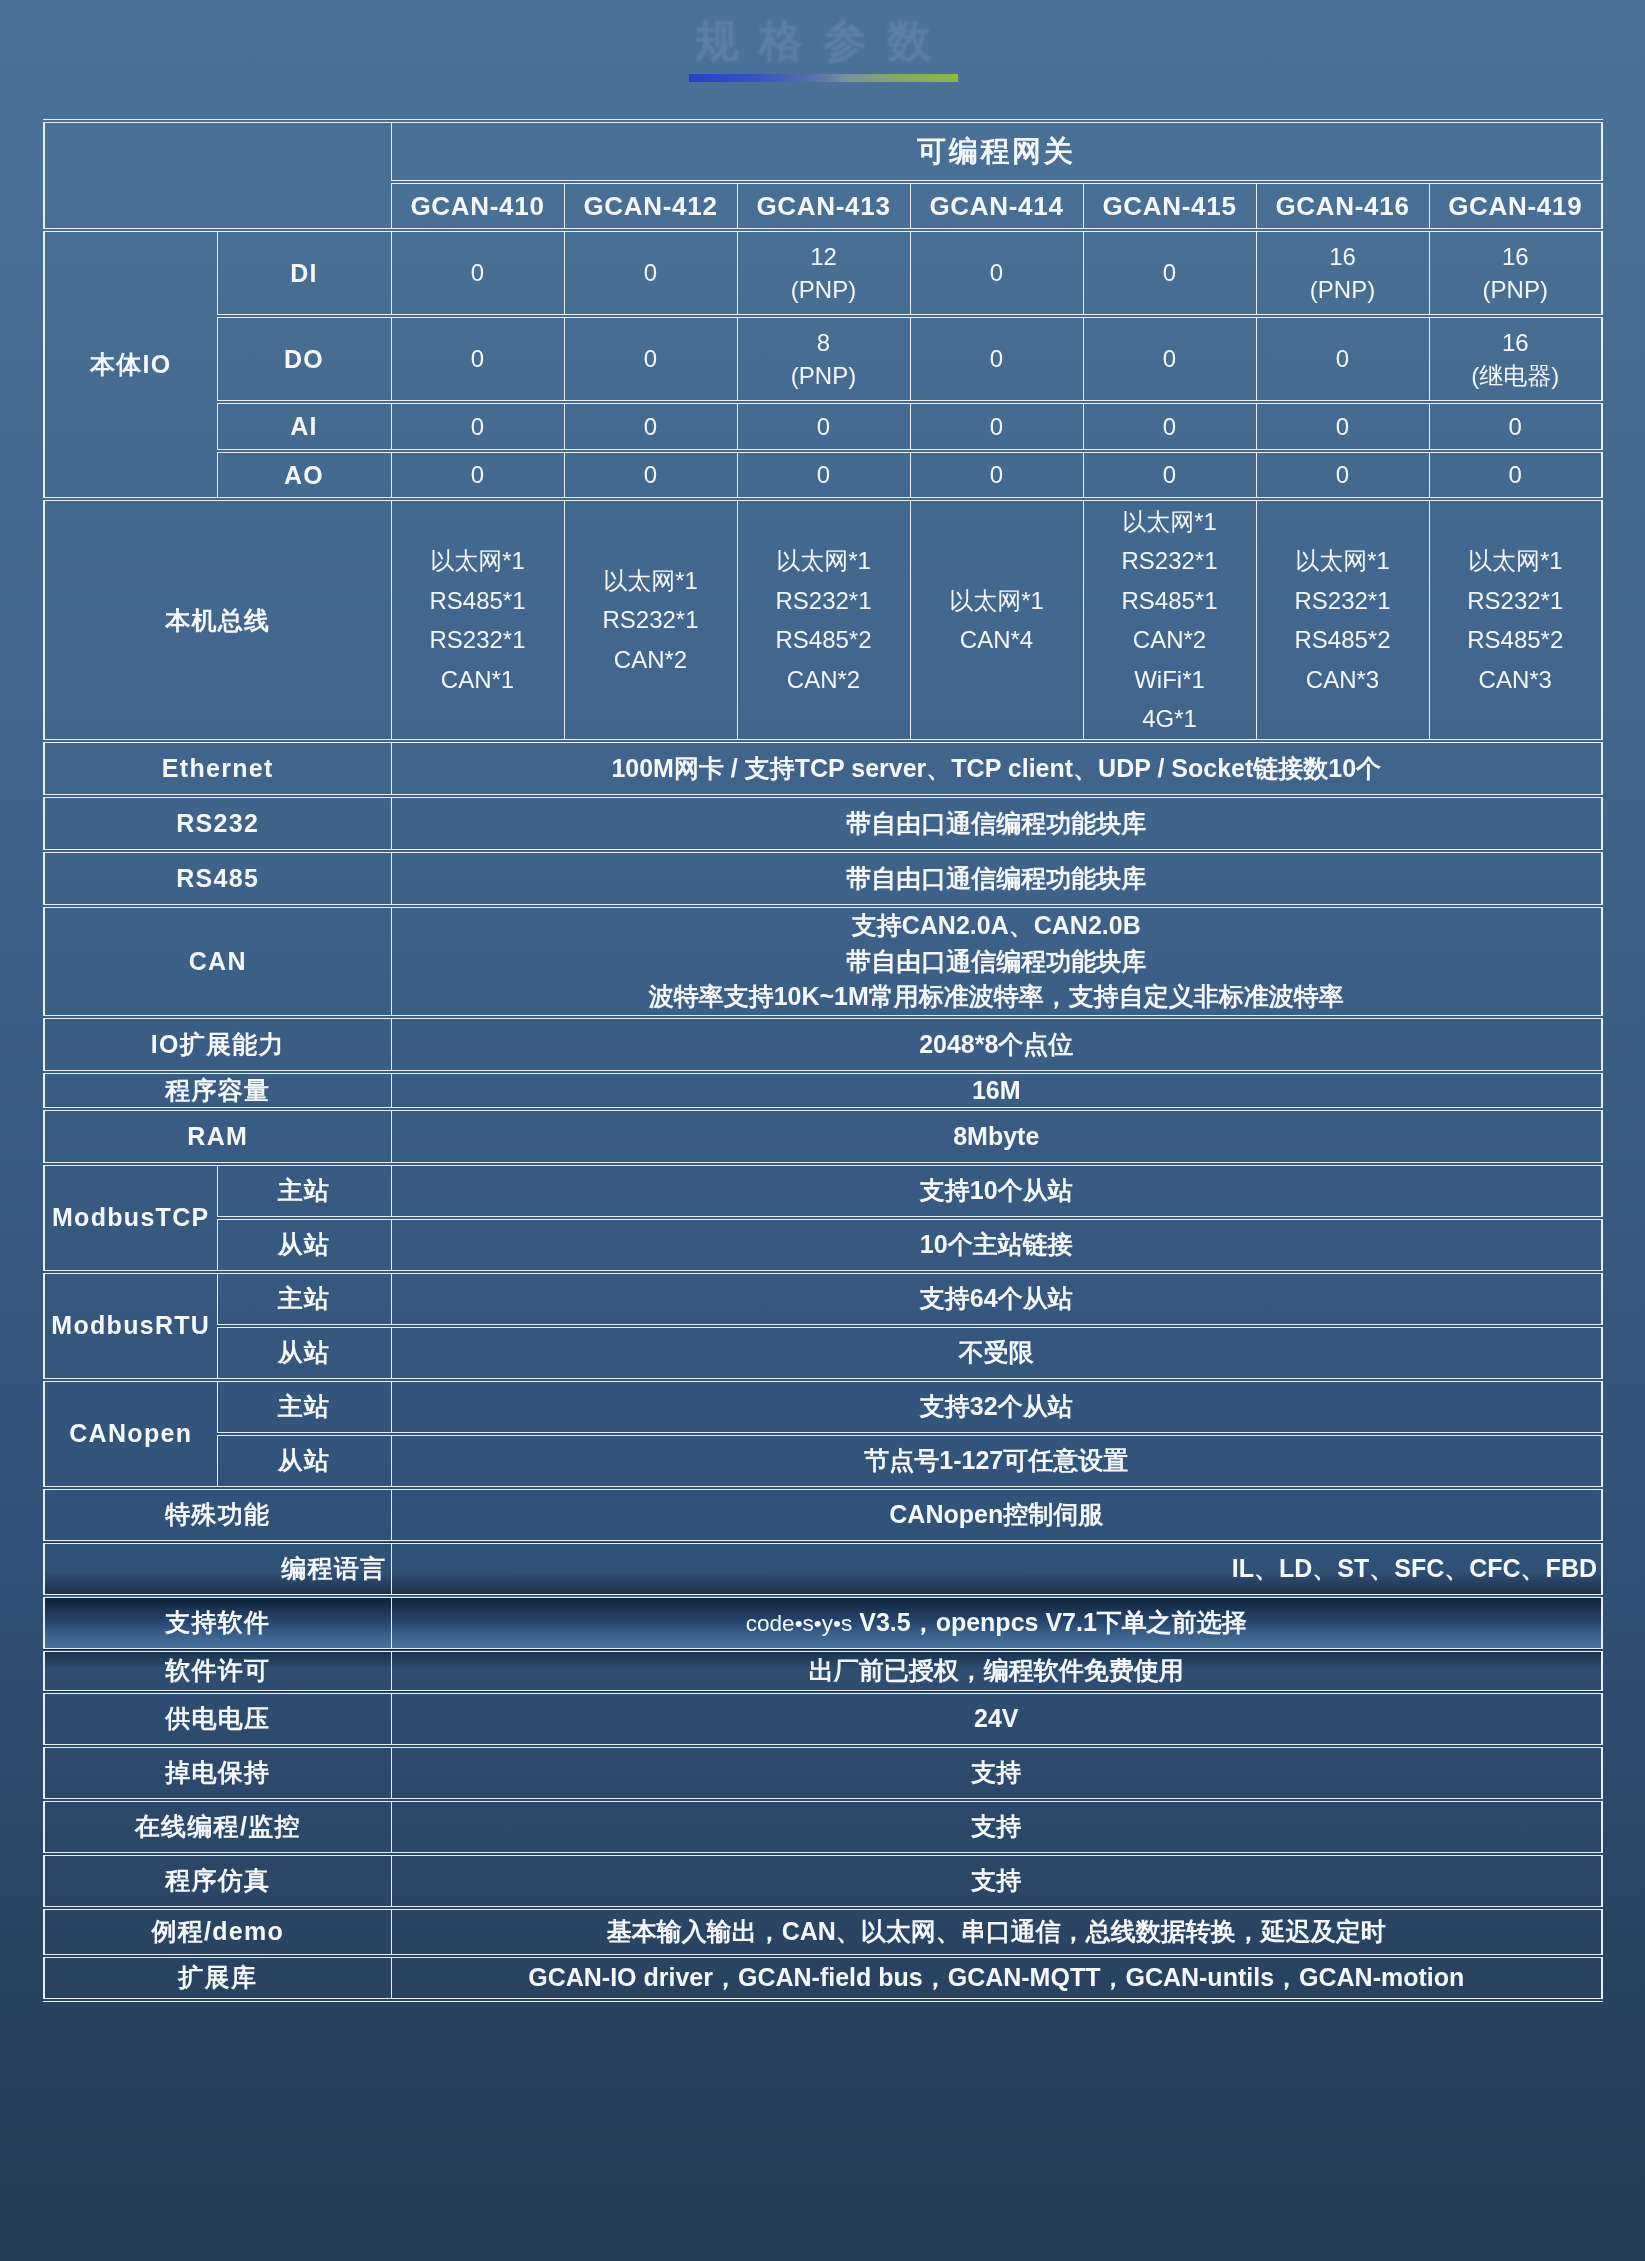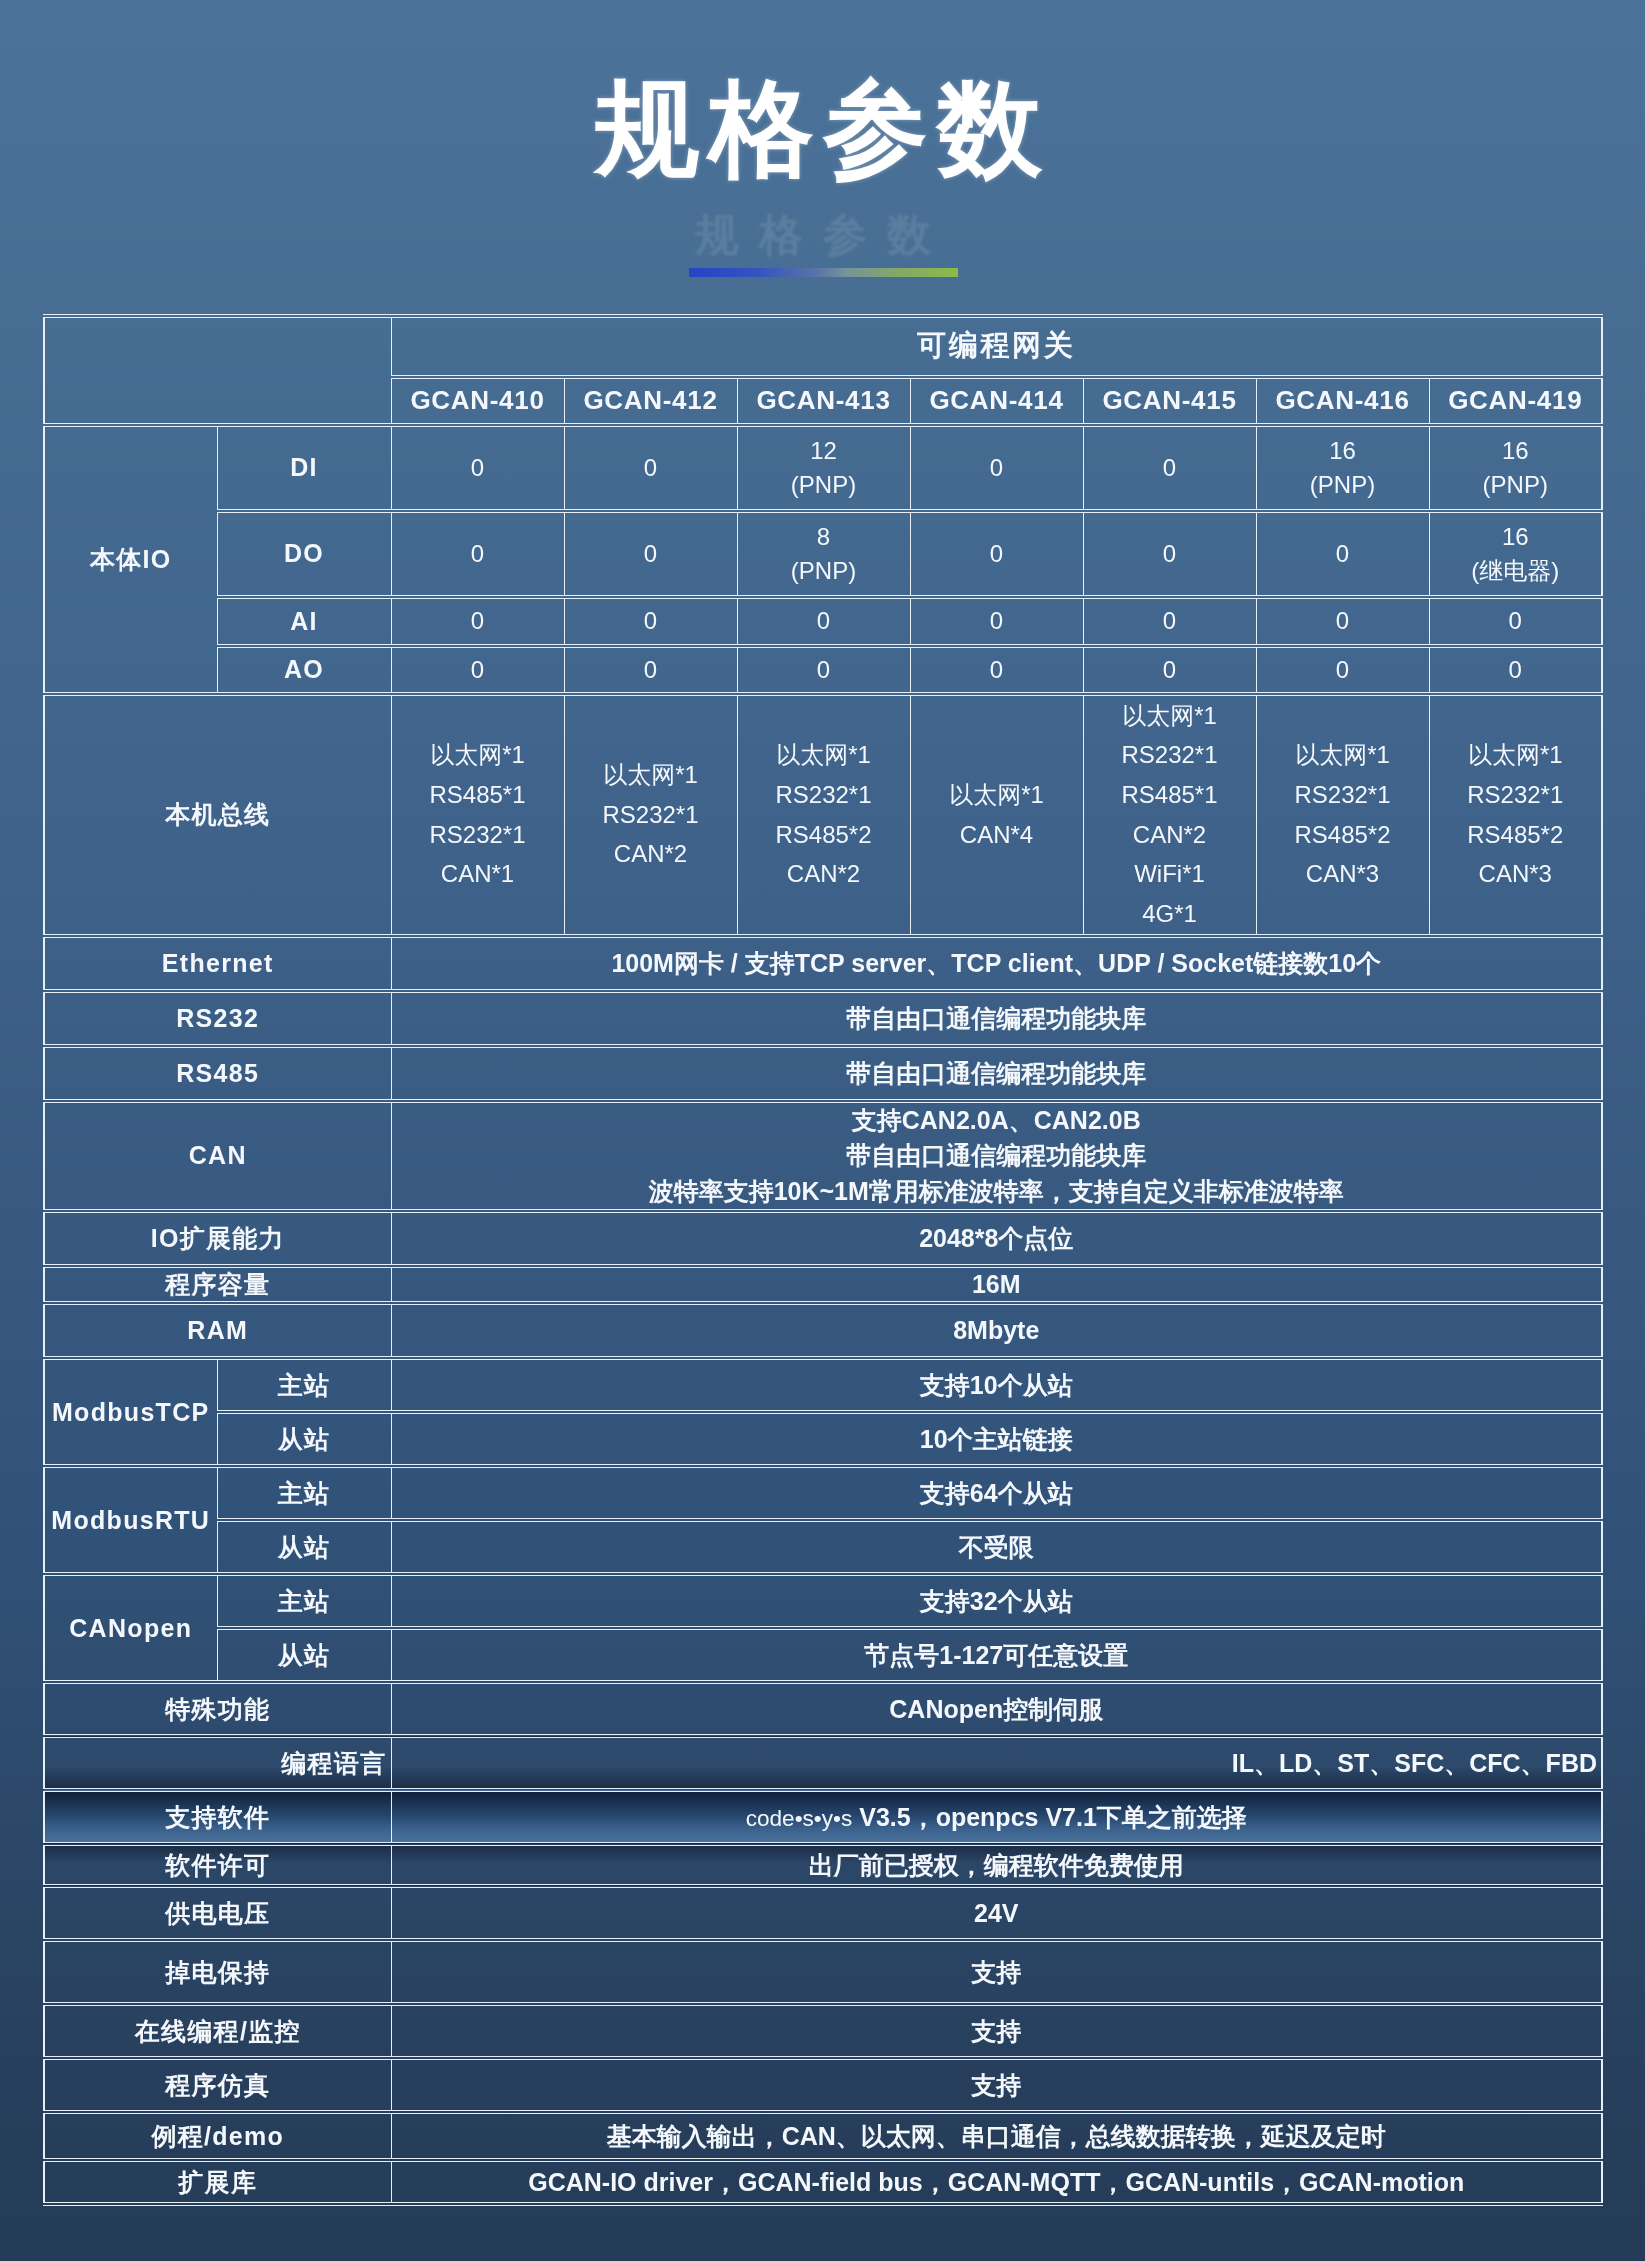--- a/index.html
+++ b/index.html
@@ -80,21 +80,20 @@
     border-bottom: 2.7px solid #dfe8f2;
     margin-top: 22px;
   }
   tr.highlight td.sw-value .sw-prefix { font-weight: 400; font-size: 22.6px; letter-spacing: 0px; }
   tr.highlight td.sw-value .sw-main   { font-weight: 700; }
 </style>
 </head>
 <body>
 
 <header class="page-header">
-  <h1 class="page-title">规格参数</h1>
   <div class="title-reflection">规格参数</div>
   <div class="accent-bar"></div>
 </header>
 
 <table class="spec-table">
   <colgroup>
     <col style="width:173px">
       <col style="width:174px">
     <col style="width:173px">
       <col style="width:173px">
@@ -269,21 +268,21 @@
       <td class="val sw-value" colspan="7"><span class="sw-prefix">code•s•y•s</span><span class="sw-main"> V3.5，openpcs V7.1下单之前选择</span></td>
     </tr>
     <tr class="shadow-above" style="height:42px">
       <td class="lbl" colspan="2">软件许可</td>
       <td class="val" colspan="7">出厂前已授权，编程软件免费使用</td>
     </tr>
     <tr style="height:54px">
       <td class="lbl" colspan="2">供电电压</td>
       <td class="val" colspan="7">24V</td>
     </tr>
-    <tr style="height:64px">
+    <tr style="height:54px">
       <td class="lbl" colspan="2">掉电保持</td>
       <td class="val" colspan="7">支持</td>
     </tr>
     <tr style="height:54px">
       <td class="lbl" colspan="2">在线编程/监控</td>
       <td class="val" colspan="7">支持</td>
     </tr>
     <tr style="height:54px">
       <td class="lbl" colspan="2">程序仿真</td>
       <td class="val" colspan="7">支持</td>

